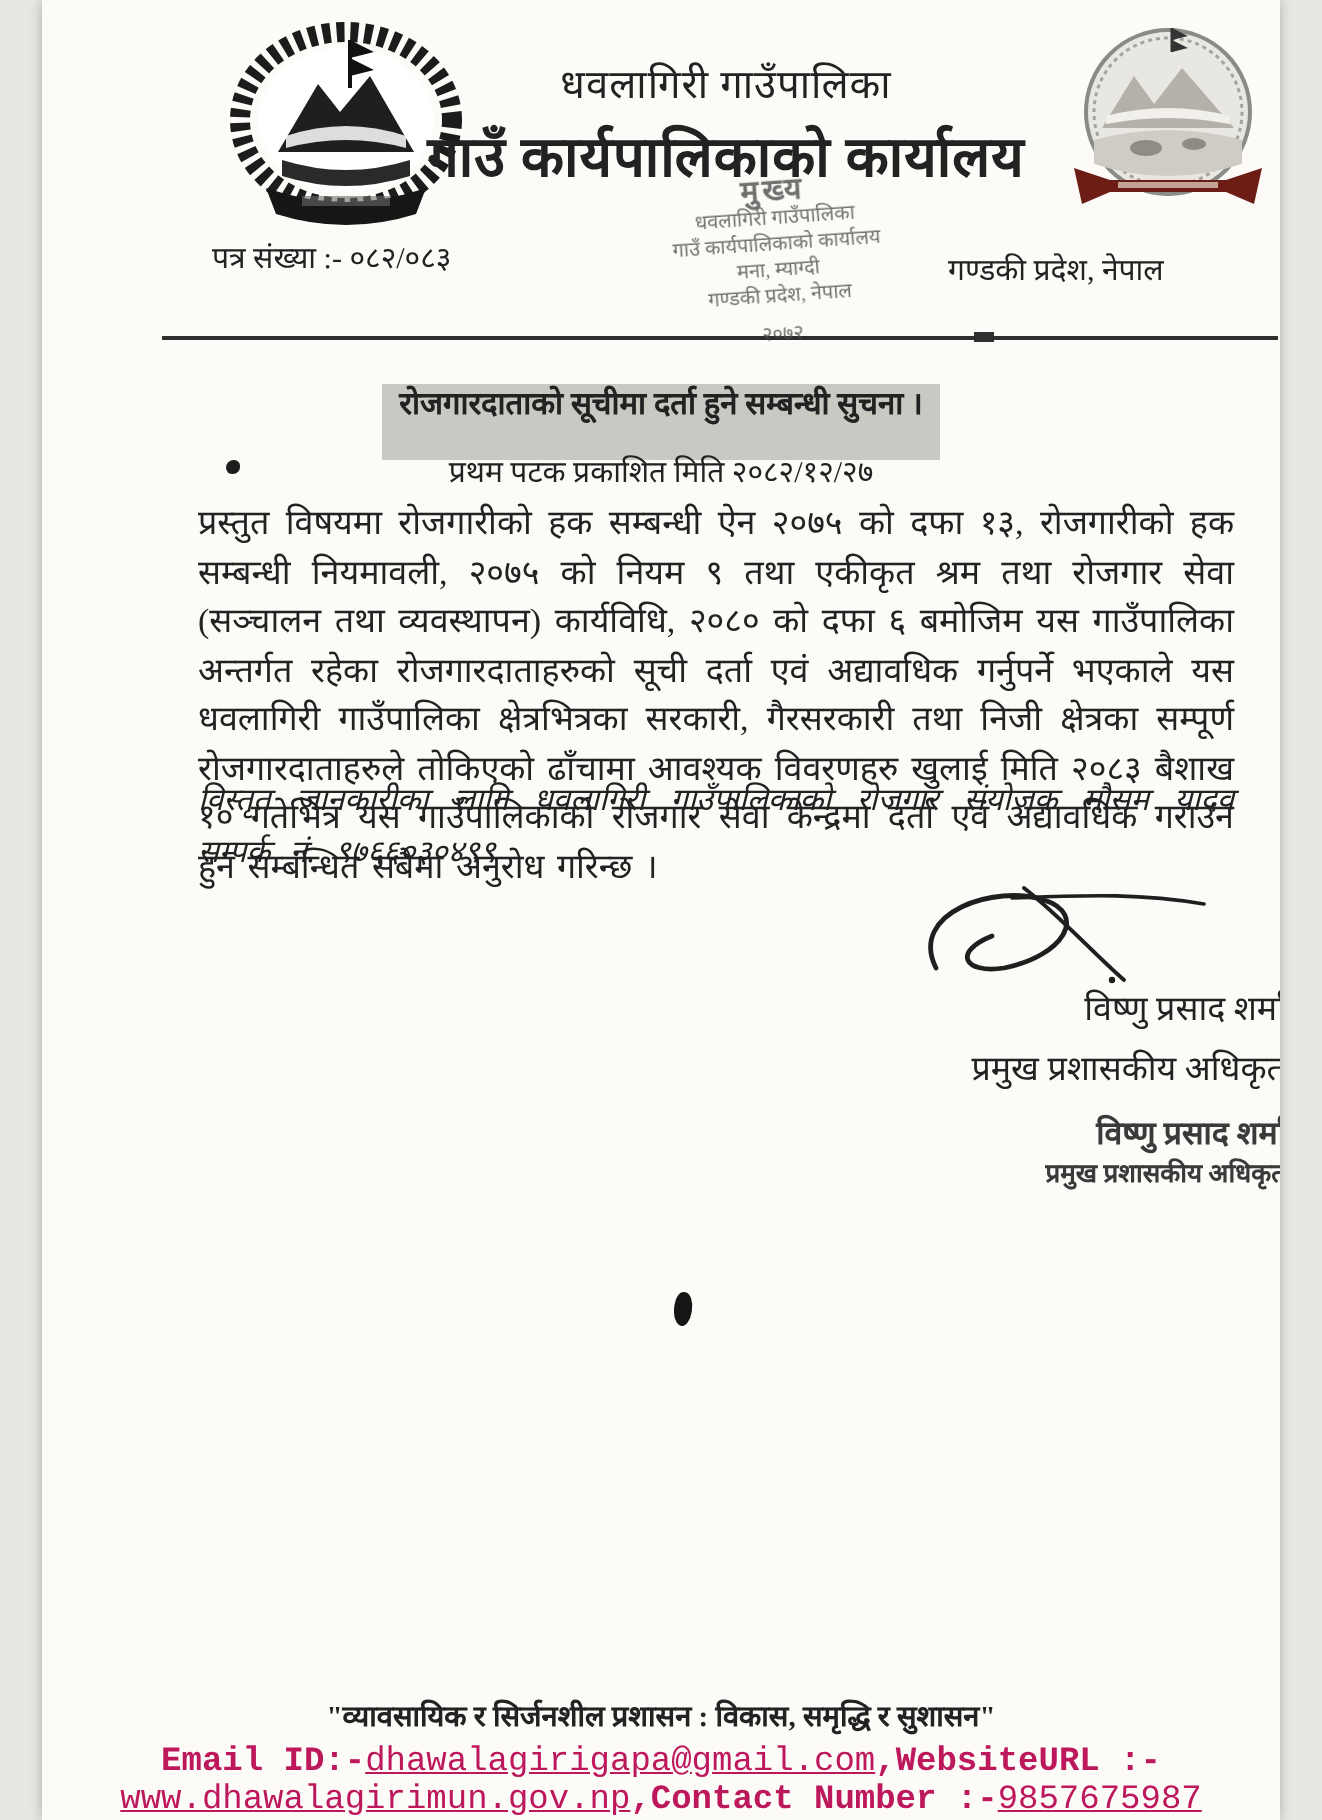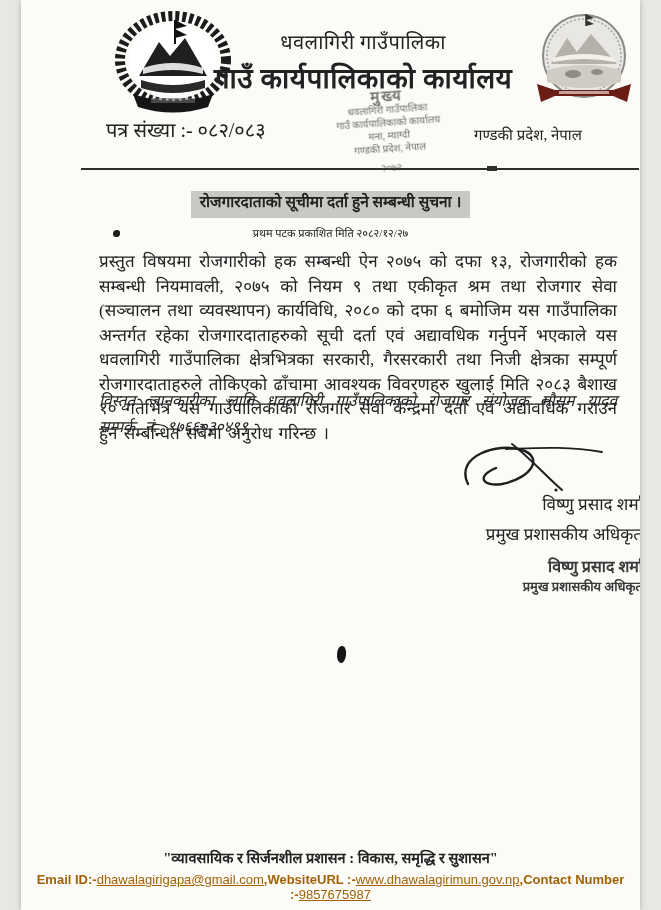--- a/index.html
+++ b/index.html
@@ -17,50 +17,50 @@
   .muni { font-size:20px; letter-spacing:.5px; }
   .office { font-size:28px; font-weight:600; margin-top:3px; letter-spacing:.5px; }
   .round-stamp {
     position:absolute; left:268px; top:90px; width:200px; text-align:center;
     transform:rotate(-4deg); color:#4e4e4e; opacity:.8; z-index:3;
     filter:blur(.3px); line-height:13px;
   }
   .rs0 { font-size:15px; font-weight:bold; letter-spacing:2px; }
   .rs1,.rs2,.rs3,.rs4 { font-size:10px; }
   .rs5 { font-size:10px; margin-top:6px; }
-  .meta-left { position:absolute; left:85px; top:118px; font-size:20px; line-height:25px; }
+  .meta-left { position:absolute; left:85px; top:118px; font-size:15px; line-height:25px; }
   .meta-right { position:absolute; left:453px; top:124px; font-size:15px; }
   .rule { position:absolute; left:60px; top:168px; width:558px; height:2px; background:#2e2e2e; z-index:1; }
   .rule-blob { position:absolute; left:466px; top:166px; width:10px; height:5px; background:#2e2e2e; z-index:1; }
   
   .subject-row { position:absolute; top:190px; left:0; right:0; text-align:center; }
-  .subject-row span { background:#c9c9c4; padding:2px 9px 8px; font-size:15.5px; font-weight:bold; }
+  .subject-row span { background:#c9c9c4; padding:2px 9px 19px; font-size:15.5px; font-weight:bold; }
   .speck { position:absolute; left:92px; top:230px; width:7px; height:7px; background:#1d1d1d; border-radius:60% 45% 55% 50%; }
-  .pubdate { position:absolute; top:225px; left:0; right:0; text-align:center; font-size:11px; }
+  .pubdate { position:absolute; top:225px; left:0; right:0; text-align:center; font-size:15px; }
   .body-text {
     position:absolute; top:250px; left:78px; width:518px; margin:0;
     font-size:17px; line-height:24.5px; text-align:justify; word-spacing:2px;
   }
   .contact-note {
     position:absolute; top:388px; left:78px; width:518px; margin:0;
     font-size:15.5px; font-style:italic; line-height:26px; text-align:justify; word-spacing:6px;
   }
   
   .sig-block { position:absolute; top:440px; left:330px; width:292px; text-align:right; }
   .sig-svg { display:block; margin:0 auto 0 95px; }
   .sig-name { font-size:17px; margin-top:0; }
   .sig-title { font-size:17px; margin-top:7px; margin-left:-24px; }
   .sig-stamp-name { font-size:16px; font-weight:600; margin-top:10px; color:#3a3a3a; filter:blur(.2px); }
   .sig-stamp-title { font-size:13px; font-weight:600; color:#3a3a3a; margin-left:-14px; filter:blur(.2px); }
   .ink-blot { position:absolute; left:316px; top:646px; width:9px; height:17px; background:#151515; border-radius:45% 55% 50% 60%; transform:rotate(8deg); }
   
   .motto { position:absolute; top:847px; left:0; right:0; text-align:center; font-size:14.5px; font-weight:bold; }
   .contact-line {
     position:absolute; top:872px; left:0; right:0; text-align:center;
-    font-family:Liberation Sans, sans-serif; font-size:13px; color:#a16207;
+    font-family:Liberation Mono, monospace; font-size:17px; color:#be185d;
   }
   .contact-line .lbl { font-weight:bold; }
   .contact-line .val { text-decoration:underline; }
 </style>
 </head>
 <body>
 
 <div class="page">
 
   <div class="emblem-left">

